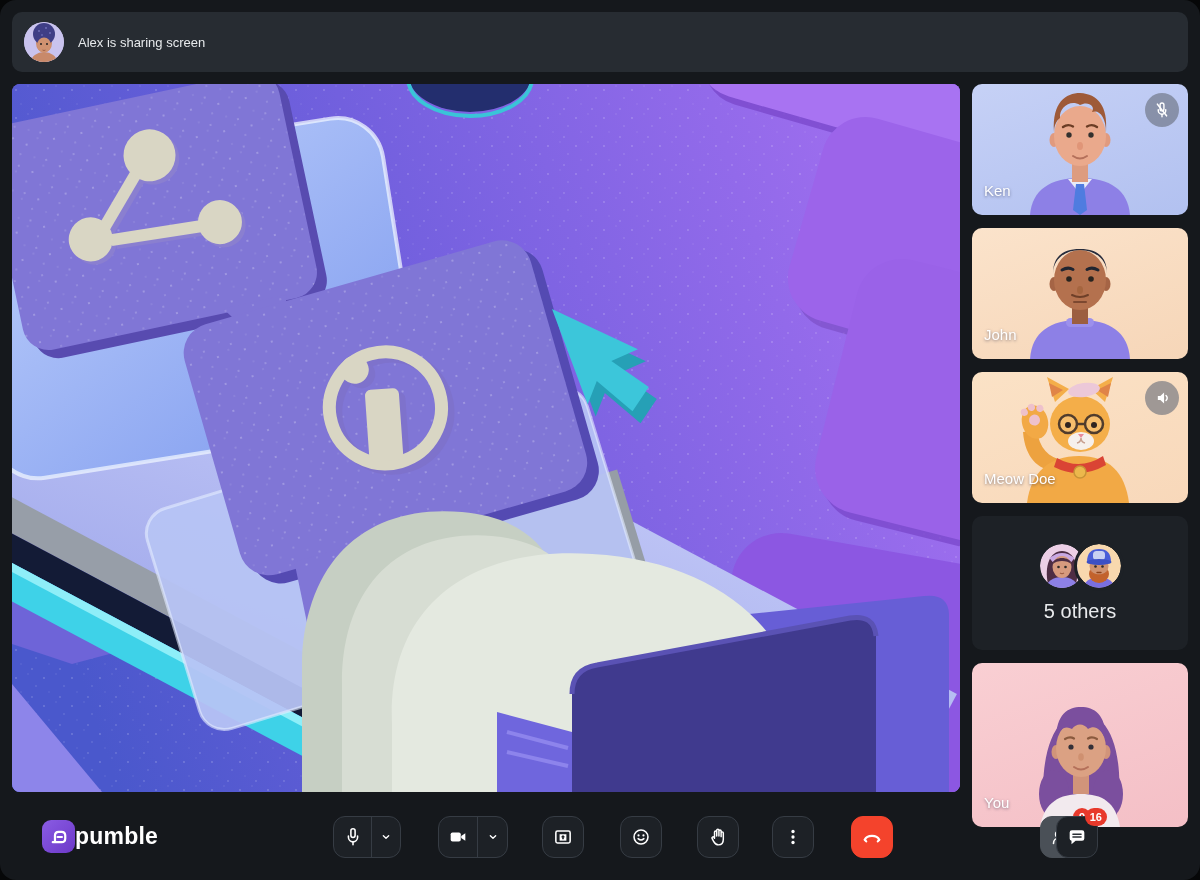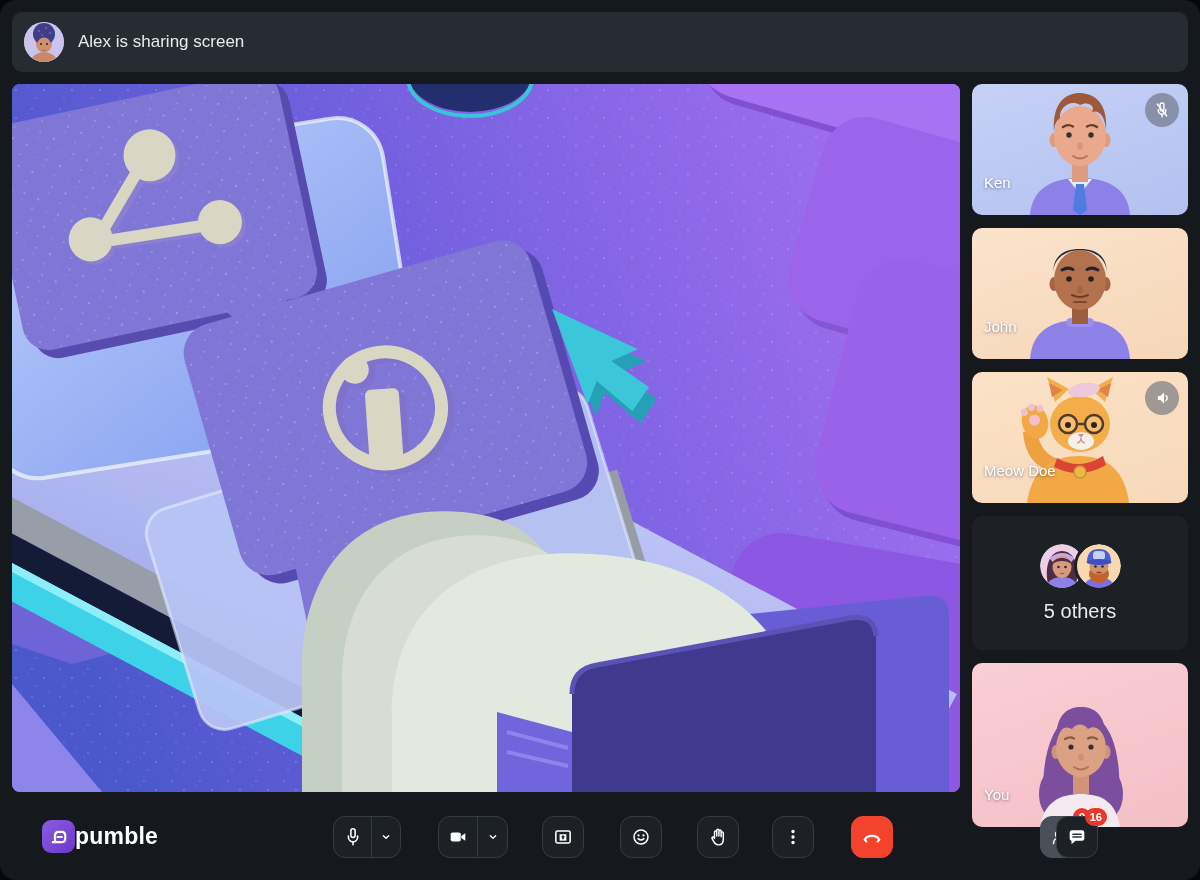--- a/index.html
+++ b/index.html
@@ -2,26 +2,26 @@
 <html><head>
 <meta charset="utf-8">
 <style>
   html,body{margin:0;padding:0;background:#060708;}
   .window{position:relative;width:1200px;height:880px;background:#15181c;border-radius:16px;overflow:hidden;
           font-family:"Liberation Sans",sans-serif;-webkit-font-smoothing:antialiased;}
   .abs{position:absolute;}
   
   .hdr{left:12px;top:12px;width:1176px;height:60px;background:#272c32;border-radius:10px;display:flex;align-items:center;}
   .hdr-avatar{width:40px;height:40px;border-radius:50%;margin-left:12px;overflow:hidden;flex:none;background:#c9c3ee;}
-  .hdr-title{margin-left:14px;color:#e7eaec;font-size:17px;}
+  .hdr-title{margin-left:14px;color:#e7eaec;font-size:13px;}
   
   .stage{left:12px;top:84px;width:948px;height:708px;border-radius:8px;overflow:hidden;background:#6f5ede;}
   
   .tile{left:972px;width:216px;border-radius:10px;overflow:hidden;}
-  .tile .name{position:absolute;left:12px;bottom:24px;color:#fff;font-size:15px;font-weight:500;
+  .tile .name{position:absolute;left:12px;bottom:16px;color:#fff;font-size:15px;font-weight:500;
               text-shadow:0 1px 3px rgba(40,40,70,.55);}
   .status{position:absolute;top:9px;right:9px;width:34px;height:34px;border-radius:50%;
           background:rgba(104,110,122,.62);display:flex;align-items:center;justify-content:center;}
   .others-tile{background:#1d2126;display:flex;flex-direction:column;align-items:center;justify-content:center;gap:12px;}
   .others-avatars{display:flex;}
   .oav{width:44px;height:44px;border-radius:50%;overflow:hidden;}
   .oav.b{margin-left:-7px;outline:3px solid #1d2126;}
   .others-label{color:#e8eaec;font-size:20px;}
   
   .brand{left:42px;top:820px;display:flex;align-items:center;}

